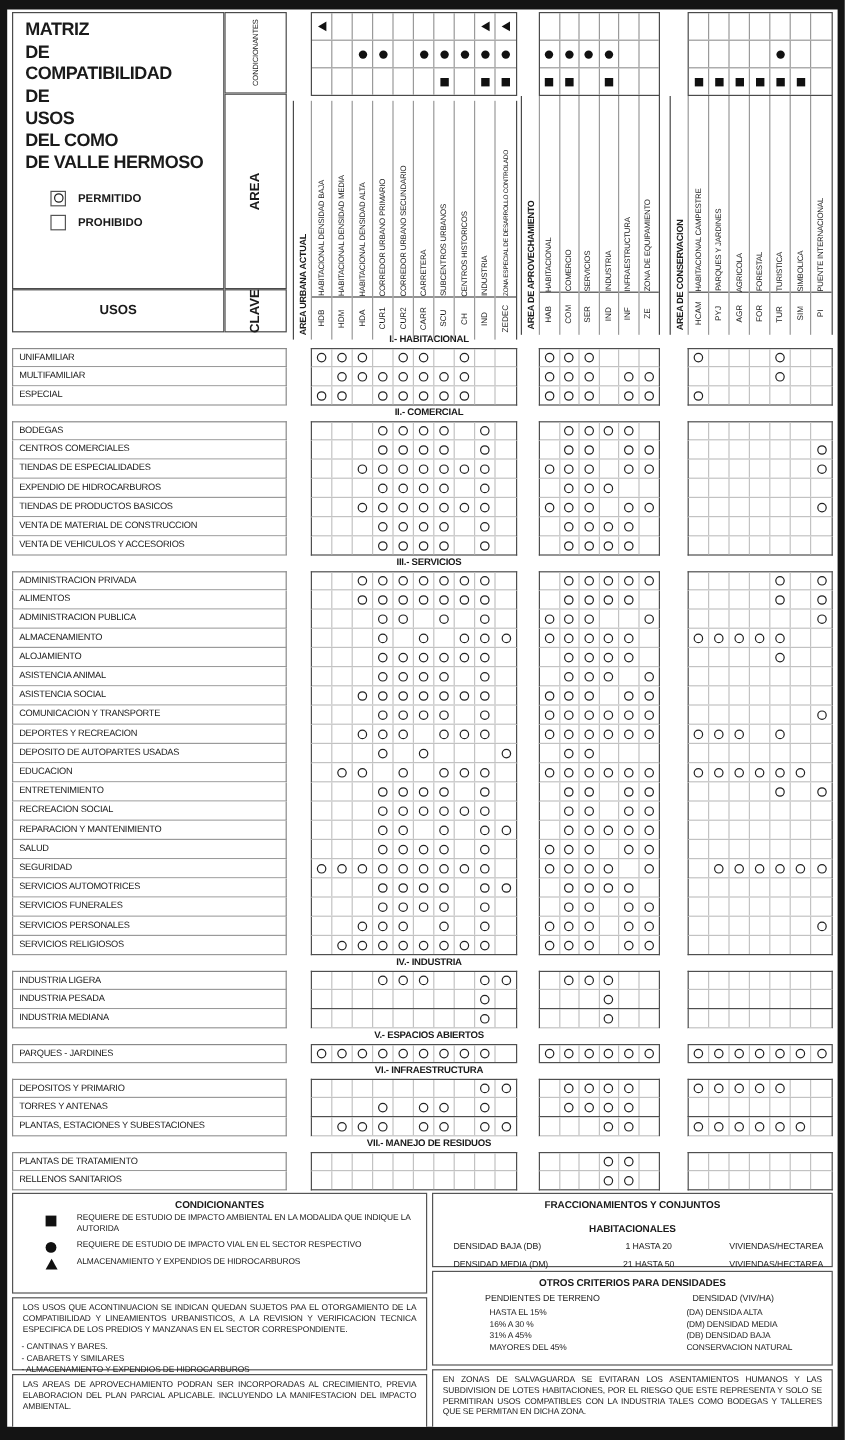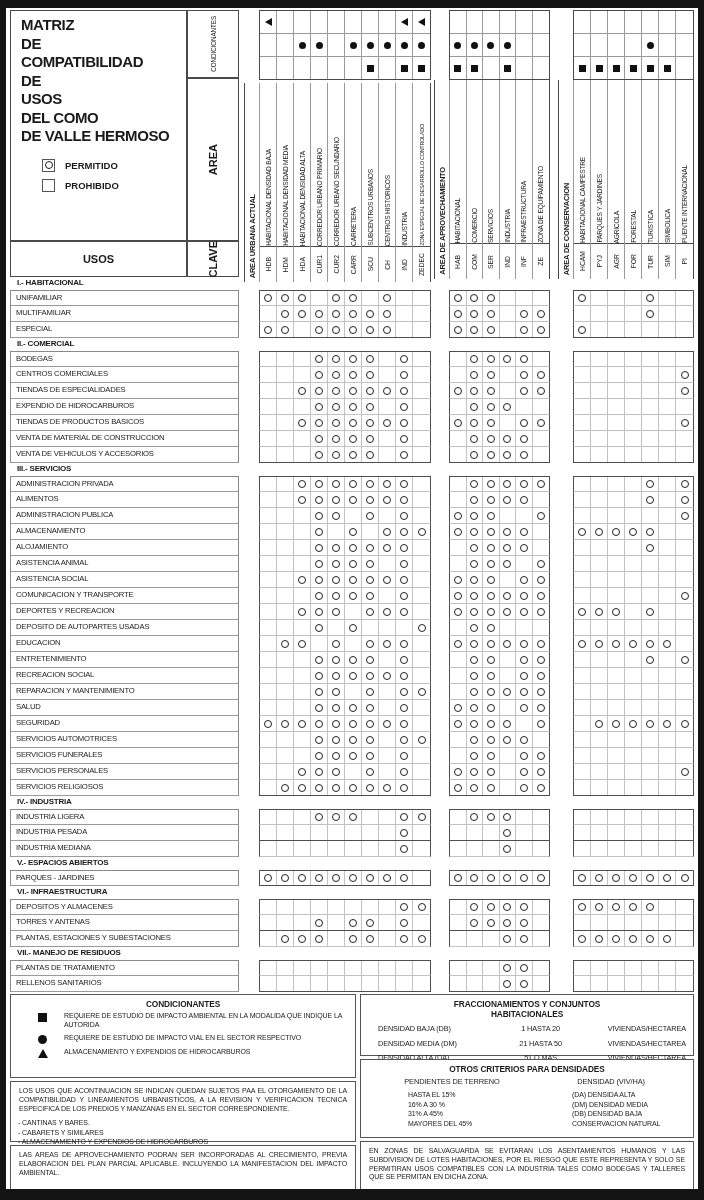--- a/index.html
+++ b/index.html
@@ -37,21 +37,21 @@
   .hname{height:163px;box-sizing:border-box;display:flex;align-items:flex-end;justify-content:center;}
   .hname .vtext{font-size:6.6px;letter-spacing:-0.2px;padding-bottom:3px;}
   .hname .vtext.tiny{font-size:5.4px;}
   .hclave{height:36px;border-top:1px solid #4a4a4a;display:flex;align-items:center;justify-content:center;box-sizing:border-box;}
   .hclave .vtext{font-size:6.8px;}
   
   .sym-triangle{width:0;height:0;border-top:4px solid transparent;border-bottom:4px solid transparent;border-right:7px solid #111;}
   .sym-circle{width:7px;height:7px;background:#111;border-radius:50%;}
   .sym-square{width:7px;height:7px;background:#111;}
   
-  .shead{height:13px;font-weight:bold;font-size:8px;line-height:12px;padding-left:7px;letter-spacing:-0.2px;}
+  .shead{height:13px;font-weight:bold;font-size:8px;line-height:12px;padding-left:7px;letter-spacing:-0.2px;text-align:center;}
   .mrow{display:flex;height:16px;}
   .rlabel{width:229px;box-sizing:border-box;border-left:1px solid #8a8a8a;border-right:1px solid #8a8a8a;border-bottom:1px solid #9a9a9a;font-size:7.7px;line-height:14px;padding-left:5px;letter-spacing:-0.2px;white-space:nowrap;overflow:hidden;background:#fff;}
   .mrow.first .rlabel{border-top:1px solid #8a8a8a;}
   .sp{flex:none;}
   .grp{display:flex;border-left:1px solid #4f4f4f;border-right:1px solid #4f4f4f;border-bottom:1px solid #c2c2c2;box-sizing:content-box;}
   .mrow.first .grp{border-top:1px solid #4f4f4f;}
   .mrow.last .grp{border-bottom:1px solid #4f4f4f;}
   .cell{box-sizing:border-box;border-right:1px solid #c2c2c2;display:flex;align-items:center;justify-content:center;}
   .cell:last-child{border-right:none;}
   
@@ -2407,21 +2407,21 @@
           <div class="cell" style="width: 17px;">
             <span class="ring"></span>
           </div>
           <div class="cell" style="width: 17px;">
             <span class="ring"></span>
           </div>
         </div>
       </div>
       <div class="shead">VI.- INFRAESTRUCTURA</div>
       <div class="mrow first">
-        <div class="rlabel">DEPOSITOS Y ALMACENES</div>
+        <div class="rlabel">DEPOSITOS Y PRIMARIO</div>
         <div class="sp" style="width: 20px;"></div>
         <div class="grp">
           <div class="cell" style="width: 17px;"></div>
           <div class="cell" style="width: 17px;"></div>
           <div class="cell" style="width: 17px;"></div>
           <div class="cell" style="width: 17px;"></div>
           <div class="cell" style="width: 17px;"></div>
           <div class="cell" style="width: 17px;"></div>
           <div class="cell" style="width: 17px;"></div>
           <div class="cell" style="width: 17px;"></div>
@@ -2700,21 +2700,21 @@
             <div>- ALMACENAMIENTO Y EXPENDIOS DE HIDROCARBUROS</div>
           </div>
       </div>
       <div class="fbox" style="height:48px;">
         <div class="fpar">LAS AREAS DE APROVECHAMIENTO PODRAN SER INCORPORADAS AL CRECIMIENTO, PREVIA ELABORACION DEL PLAN PARCIAL APLICABLE. INCLUYENDO LA MANIFESTACION DEL IMPACTO AMBIENTAL.</div>
       </div>
     </div>
     <div class="fcol fcol-right">
       <div class="fbox" style="height:62px;">
         <div class="btitle" style="margin-bottom:0;">FRACCIONAMIENTOS Y CONJUNTOS</div>
-        <div class="btitle" style="margin-top:0;">HABITACIONALES</div>
+        <div class="btitle" style="margin-top:10px;">HABITACIONALES</div>
         <div id="fracc-rows">
             <div class="frow">
               <div class="fc1">DENSIDAD BAJA (DB)</div>
               <div class="fc2">1 HASTA 20</div>
               <div class="fc3">VIVIENDAS/HECTAREA</div>
             </div>
             <div class="frow">
               <div class="fc1">DENSIDAD MEDIA (DM)</div>
               <div class="fc2">21 HASTA 50</div>
               <div class="fc3">VIVIENDAS/HECTAREA</div>

